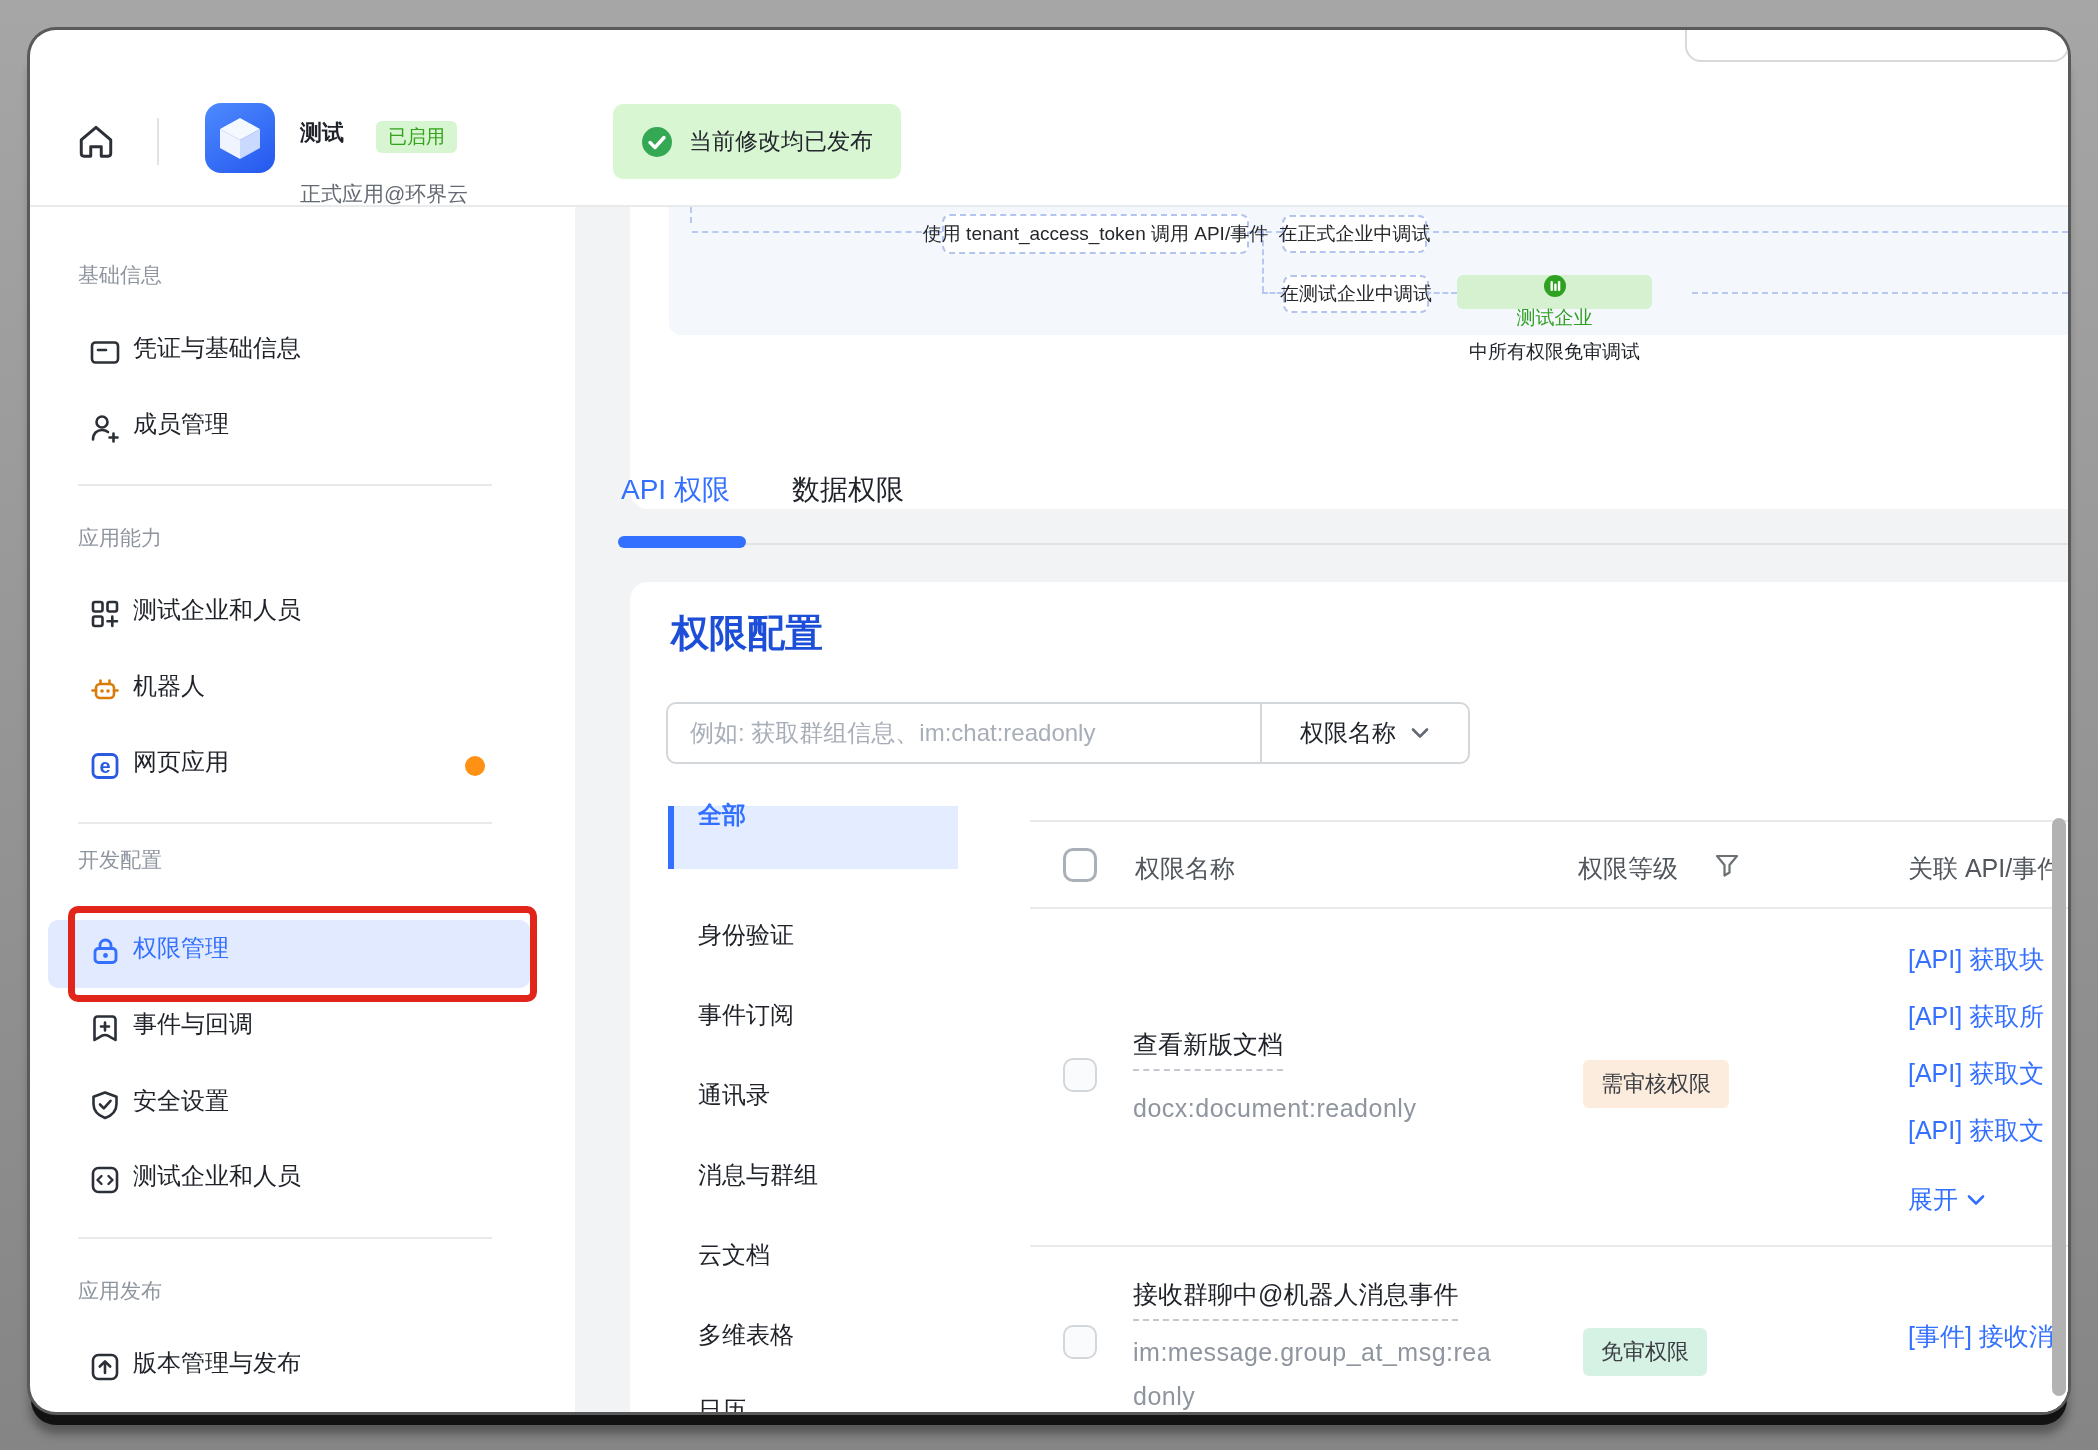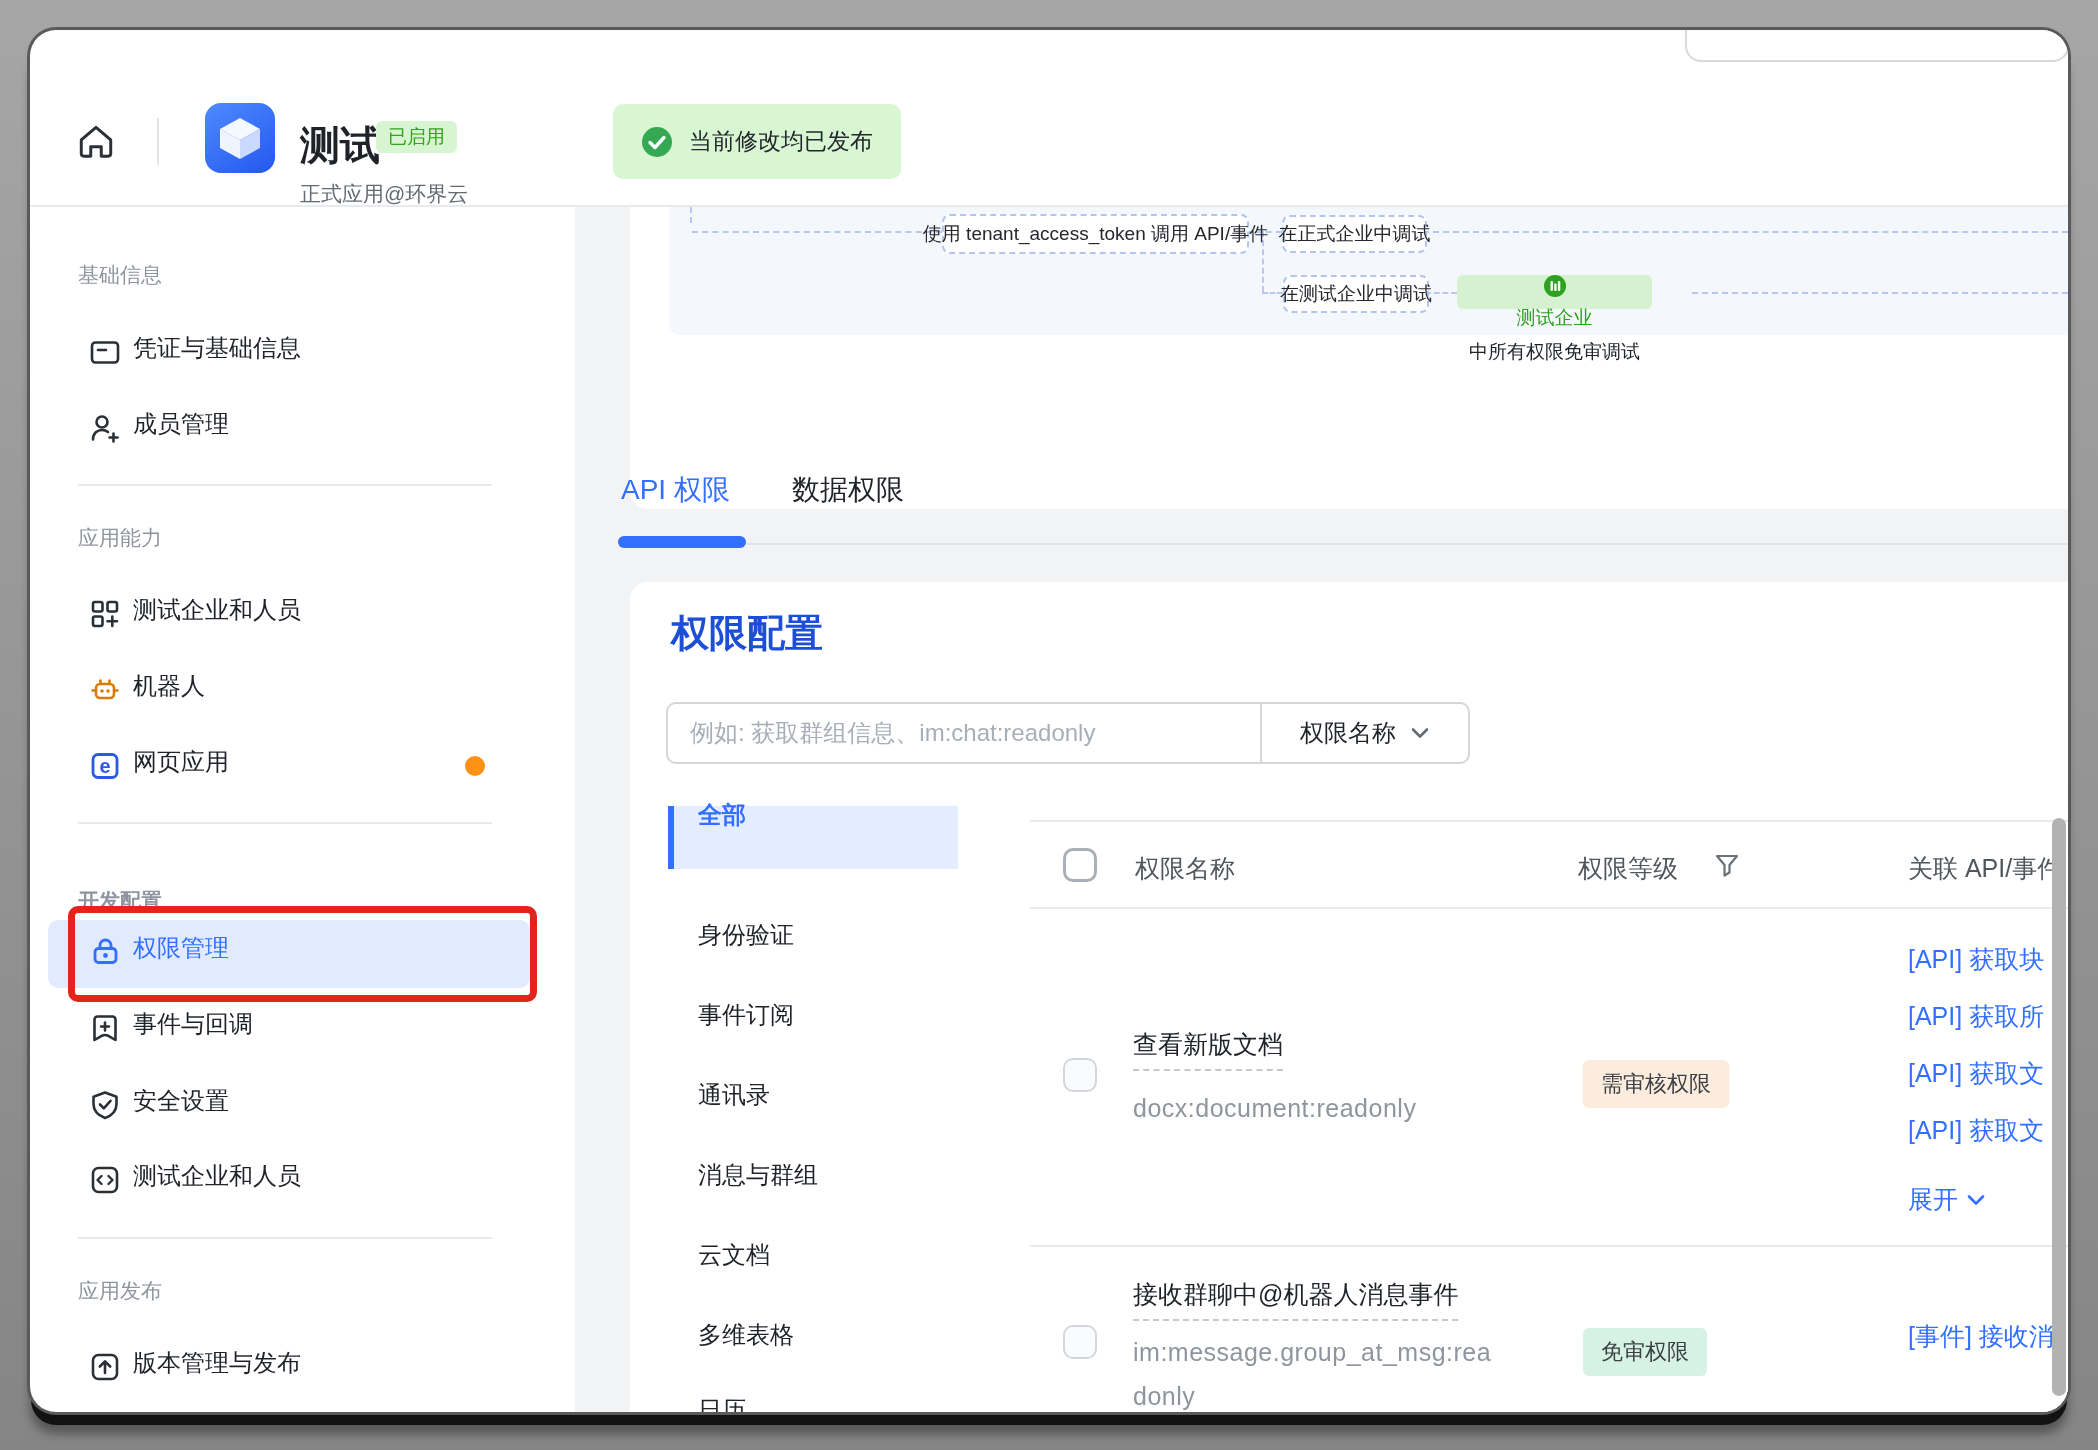--- a/index.html
+++ b/index.html
@@ -4,21 +4,21 @@
 <style>
   html,body{margin:0;padding:0;background:#8f8f8f;font-family:"Liberation Sans",sans-serif;}
   .stage{position:relative;width:2098px;height:1450px;background:linear-gradient(180deg,#a6a6a6,#858585);overflow:hidden;}
   .abs{position:absolute;}
   .win{position:absolute;left:30px;top:30px;width:2038px;height:1382px;background:#fff;border-radius:26px;overflow:hidden;
        box-shadow:0 0 0 3px #5a5a5a, 0 14px 0 -1px #121212, 0 22px 10px rgba(0,0,0,.35);}
   .contentbg{left:545px;top:177px;right:0;bottom:0;background:#f2f3f5;}
   .hairline{background:#e9eaec;height:2px;}
   .vline{background:#e3e4e6;width:2px;}
   
-  .apptitle{font-size:40px;font-weight:700;color:#1f2329;}
+  .apptitle{font-size:22px;font-weight:700;color:#1f2329;}
   .appsub{font-size:21px;color:#646a73;}
   .statusbadge{background:#d6f5d0;color:#35a31d;font-size:19px;border-radius:6px;height:32px;line-height:32px;padding:0 12px;}
   .banner{background:#d9f6d2;border-radius:10px;display:flex;align-items:center;gap:16px;padding:0 28px;height:75px;}
   .banner span{font-size:23px;color:#23272e;font-weight:500;}
   
   .seclabel{font-size:21px;color:#8f959e;}
   .navitem{font-size:24px;color:#1f2329;}
   .navactive{background:#e1eaff;border-radius:10px;}
   .navactive-text{color:#3370ff;font-weight:500;}
   .redbox{border:7px solid #e1251b;border-radius:10px;background:transparent;}
@@ -181,21 +181,21 @@
   <div class="abs" style="left:58px;top:719px;width:34px;height:34px;">
     <svg width="34" height="34" viewBox="0 0 34 34">
           <rect x="5" y="5.5" width="24" height="23" rx="5" fill="none" stroke="#2b5ae0" stroke-width="2.8"></rect>
           <text x="17" y="24" text-anchor="middle" font-size="20" font-weight="bold" fill="#2b5ae0" font-family="Liberation Sans,sans-serif">e</text>
         </svg>
   </div>
   <div class="abs navitem" style="left:103px;top:716px;">网页应用</div>
   <div class="abs orangedot" style="left:435px;top:726px;"></div>
 
   <div class="abs sidedivider" style="left:48px;top:792px;width:414px;"></div>
-  <div class="abs seclabel" style="left:48px;top:857px;font-weight:bold;">开发配置</div>
+  <div class="abs seclabel" style="left:48px;top:816px;">开发配置</div>
 
   <div class="abs navactive" style="left:18px;top:890px;width:482px;height:68px;"></div>
   <div class="abs" style="left:58px;top:905px;width:34px;height:34px;">
     <svg width="34" height="34" viewBox="0 0 34 34">
           <rect x="7" y="13.5" width="21" height="14" rx="3.5" fill="none" stroke="#3370ff" stroke-width="2.8"></rect>
           <path d="M12 13.5 v-3 a5.5 5.5 0 0 1 11 0 v3" fill="none" stroke="#3370ff" stroke-width="2.8" stroke-linecap="round"></path>
           <circle cx="17.5" cy="20.5" r="2.4" fill="#3370ff"></circle>
         </svg>
   </div>
   <div class="abs navitem navactive-text" style="left:103px;top:902px;">权限管理</div>

